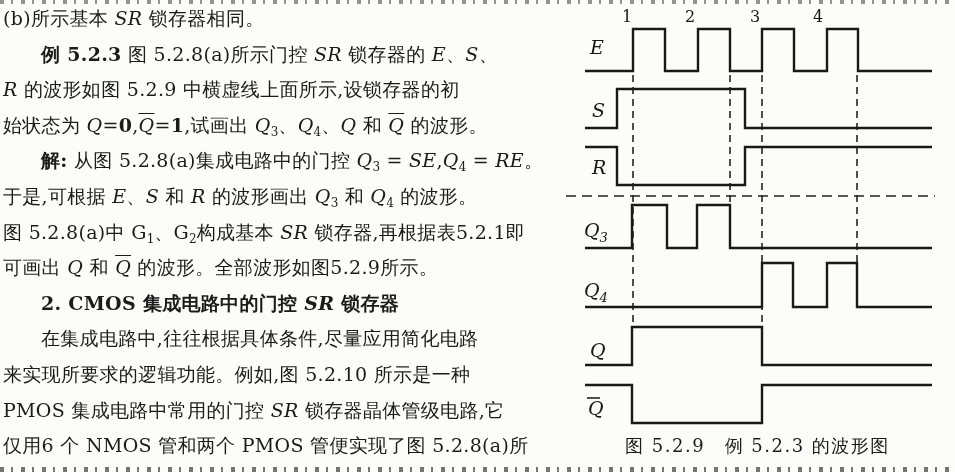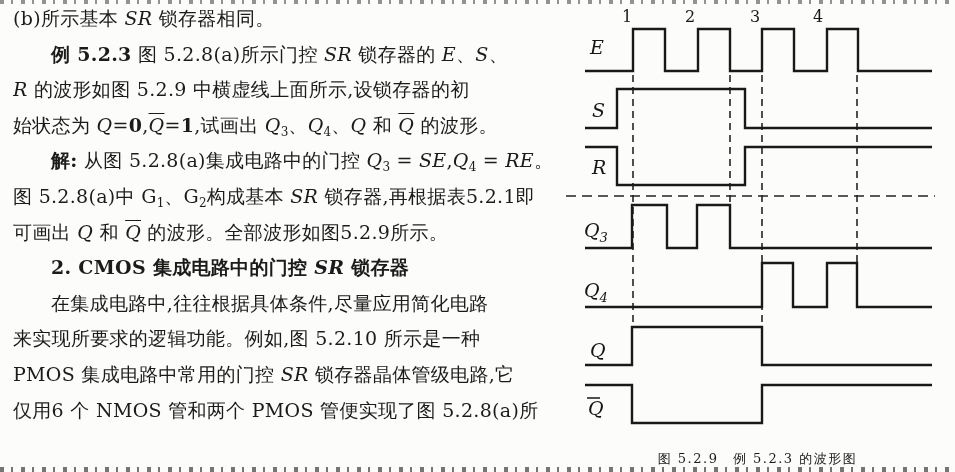--- a/index.html
+++ b/index.html
@@ -2,52 +2,53 @@
 <html><head>
 <meta charset="utf-8">
 <style>
   html,body{margin:0;padding:0;}
   .page{position:relative;width:955px;height:472px;background:#fcfcfa;overflow:hidden;
         font-family:"DejaVu Serif","Liberation Serif",serif;color:#1b1b1b;}
   .cut-strip{position:absolute;left:0;width:955px;pointer-events:none;
         background:repeating-linear-gradient(90deg,#3c3c3c 0 4px,transparent 4px 11px,#3c3c3c 11px 13px,transparent 13px 21px);}
   .cut-strip.top{top:0;height:4px;opacity:.55;}
   .cut-strip.bottom{bottom:0;height:5px;opacity:.7;}
-  .text-col{position:absolute;left:13px;top:1px;width:562px;}
+  .text-col{position:absolute;left:3px;top:1px;width:562px;}
   .line{height:35.6px;line-height:35.6px;font-size:19px;white-space:nowrap;letter-spacing:.3px;overflow:hidden;}
   .line.indent{padding-left:38px;}
   .line span.b{font-weight:bold;}
   .line span.i{font-style:italic;}
   .line span.bi{font-weight:bold;font-style:italic;}
   .line span.sub{font-size:12px;vertical-align:-4px;letter-spacing:0;}
   .line span.ov{text-decoration:overline;}
   .figure{position:absolute;left:560px;top:0;width:395px;height:472px;}
   .figure svg{position:absolute;left:0;top:0;}
   .trace{fill:none;stroke:#191919;stroke-width:2.4px;stroke-linejoin:miter;}
   .dash{stroke:#232323;stroke-width:1.6px;stroke-dasharray:7 5;}
   .hdash{stroke-dasharray:10 6;stroke-width:1.7px;}
   .slabel{font-family:"DejaVu Serif","Liberation Serif",serif;font-style:italic;font-size:19px;fill:#161616;}
   .ssub{font-size:13px;}
   .pnum{font-family:"DejaVu Serif","Liberation Serif",serif;font-size:16px;fill:#161616;text-anchor:middle;}
   .bar{stroke:#161616;stroke-width:1.5px;}
   .caption{position:absolute;left:0;top:434px;width:100%;text-align:center;
-           font-size:13px;letter-spacing:1.5px;color:#1b1b1b;margin-top:16px;}
+           font-size:18px;letter-spacing:1.5px;color:#1b1b1b;}
 </style>
 </head>
 <body>
 
 <div class="page">
   <div class="cut-strip top"></div>
 
   <div class="text-col" id="text-col">
       <div class="line"><span>(b)所示基本 </span><span class="i">SR</span><span> 锁存器相同。</span></div>
       <div class="line indent"><span class="b">例 5.2.3</span><span>  图 5.2.8(a)所示门控 </span><span class="i">SR</span><span> 锁存器的 </span><span class="i">E</span><span>、</span><span class="i">S</span><span>、</span></div>
       <div class="line"><span class="i">R</span><span> 的波形如图 5.2.9 中横虚线上面所示,设锁存器的初</span></div>
       <div class="line"><span>始状态为 </span><span class="i">Q</span><span>=</span><span class="b">0</span><span>,</span><span class="i ov">Q</span><span>=</span><span class="b">1</span><span>,试画出 </span><span class="i">Q</span><span class="sub">3</span><span>、</span><span class="i">Q</span><span class="sub">4</span><span>、</span><span class="i">Q</span><span> 和 </span><span class="i ov">Q</span><span> 的波形。</span></div>
       <div class="line indent"><span class="b">解:</span><span> 从图 5.2.8(a)集成电路中的门控 </span><span class="i">Q</span><span class="sub">3</span><span> = </span><span class="i">SE</span><span>,</span><span class="i">Q</span><span class="sub">4</span><span> = </span><span class="i">RE</span><span>。</span></div>
+      <div class="line"><span>于是,可根据 </span><span class="i">E</span><span>、</span><span class="i">S</span><span> 和 </span><span class="i">R</span><span> 的波形画出 </span><span class="i">Q</span><span class="sub">3</span><span> 和 </span><span class="i">Q</span><span class="sub">4</span><span> 的波形。</span></div>
       <div class="line"><span>图 5.2.8(a)中 G</span><span class="sub">1</span><span>、G</span><span class="sub">2</span><span>构成基本 </span><span class="i">SR</span><span> 锁存器,再根据表5.2.1即</span></div>
       <div class="line"><span>可画出 </span><span class="i">Q</span><span> 和 </span><span class="i ov">Q</span><span> 的波形。全部波形如图5.2.9所示。</span></div>
       <div class="line indent"><span class="b">2. CMOS 集成电路中的门控 </span><span class="bi">SR</span><span class="b"> 锁存器</span></div>
       <div class="line indent"><span>在集成电路中,往往根据具体条件,尽量应用简化电路</span></div>
       <div class="line"><span>来实现所要求的逻辑功能。例如,图 5.2.10 所示是一种</span></div>
       <div class="line"><span>PMOS 集成电路中常用的门控 </span><span class="i">SR</span><span> 锁存器晶体管级电路,它</span></div>
       <div class="line"><span>仅用6 个 NMOS 管和两个 PMOS 管便实现了图 5.2.8(a)所</span></div>
     </div>
 
   <div class="figure">

